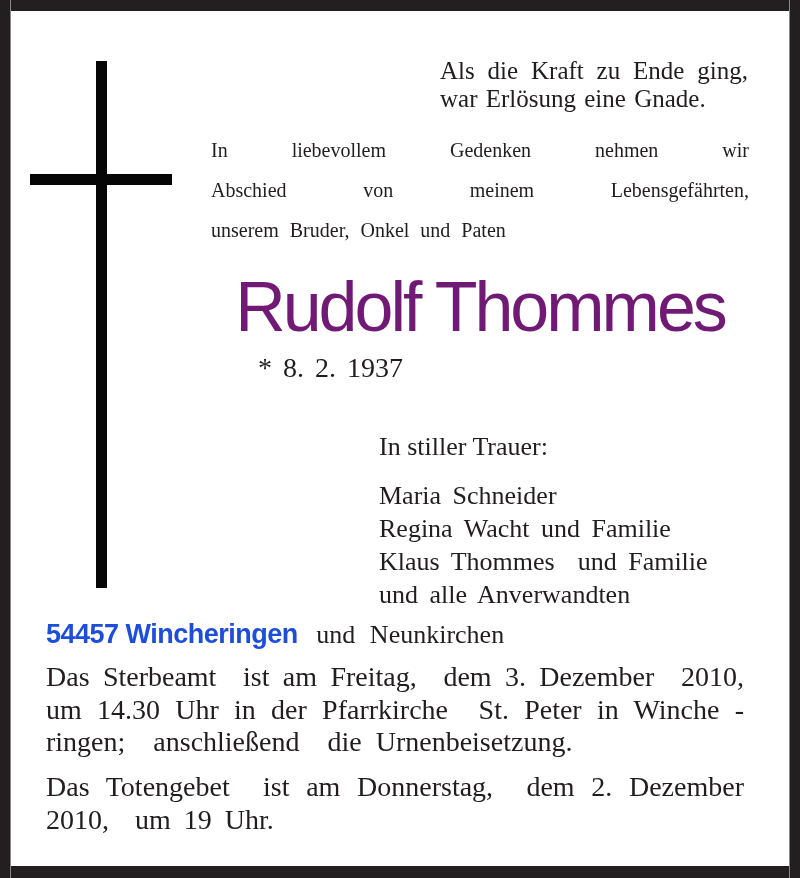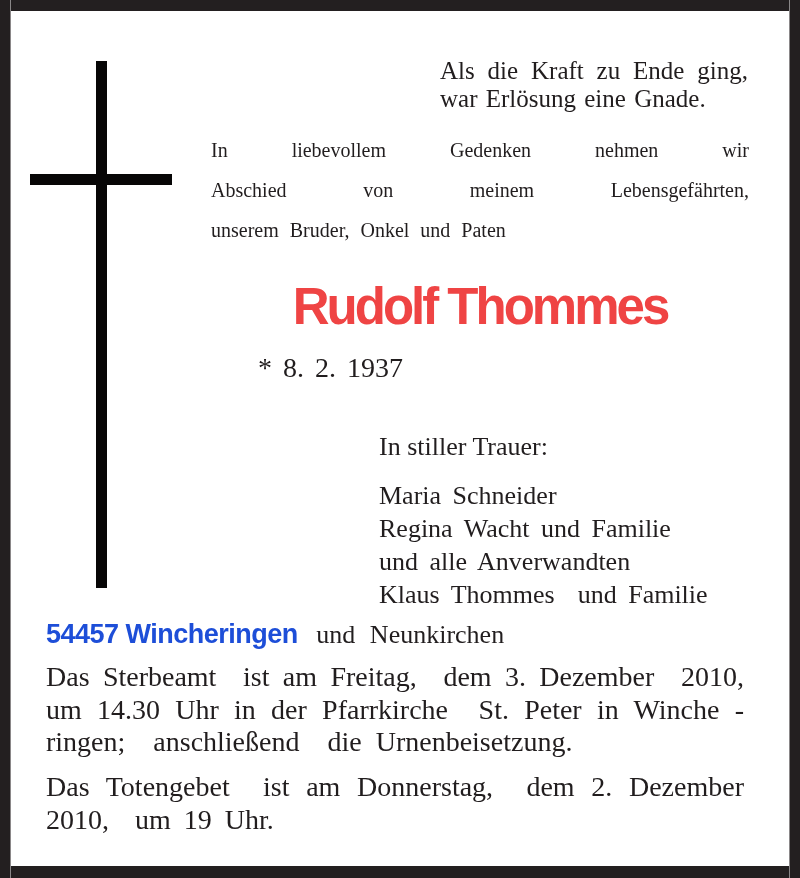--- a/index.html
+++ b/index.html
@@ -40,24 +40,24 @@
   .jl { text-align: justify; text-align-last: justify; }
   .ws2 { word-spacing: 2px; }
   .ws5 { word-spacing: 5px; }
   .ws6 { word-spacing: 6px; }
   .ws7 { word-spacing: 7px; }
 
   .deceased-name {
     position: absolute; left: 211px; top: 272px; width: 538px;
     text-align: center;
     font-family: "Liberation Sans", "DejaVu Sans", sans-serif;
-    font-weight: bold;
-    font-size: 51px; line-height: 70px;
+    font-weight: normal;
+    font-size: 70px; line-height: 70px;
     letter-spacing: -3px;
-    color: #ef4444;
+    color: #701a75;
     white-space: nowrap;
   }
   .birth-date, .death-date {
     position: absolute; top: 354px;
     font-size: 28px; line-height: 28px; word-spacing: 4px; font-family: Liberation Serif, serif;
   }
   .birth-date { left: 258px; }
   .death-date { left: 518px; }
 
   .mourning {
@@ -116,22 +116,22 @@
 
   <div class="deceased-name">Rudolf Thommes</div>
 
   <div class="birth-date">*&nbsp;8. 2. 1937</div>
 
   <div class="mourning">
     <div>In stiller Trauer:</div>
     <div class="names">
       <div class="ws5">Maria Schneider</div>
       <div class="ws5">Regina Wacht und Familie</div>
+      <div class="ws5">Klaus Thommes&nbsp; und Familie</div>
       <div class="ws5">und alle Anverwandten</div>
-      <div class="ws5">Klaus Thommes&nbsp; und Familie</div>
     </div>
   </div>
 
   <div class="address-line">
     <span class="postal-town">54457 Wincheringen</span>
     <span class="address-suffix">und Neunkirchen</span>
   </div>
 
   <div class="service-info">
     <div class="jl">Das Sterbeamt&nbsp; ist am Freitag,&nbsp; dem 3. Dezember&nbsp; 2010,</div>

